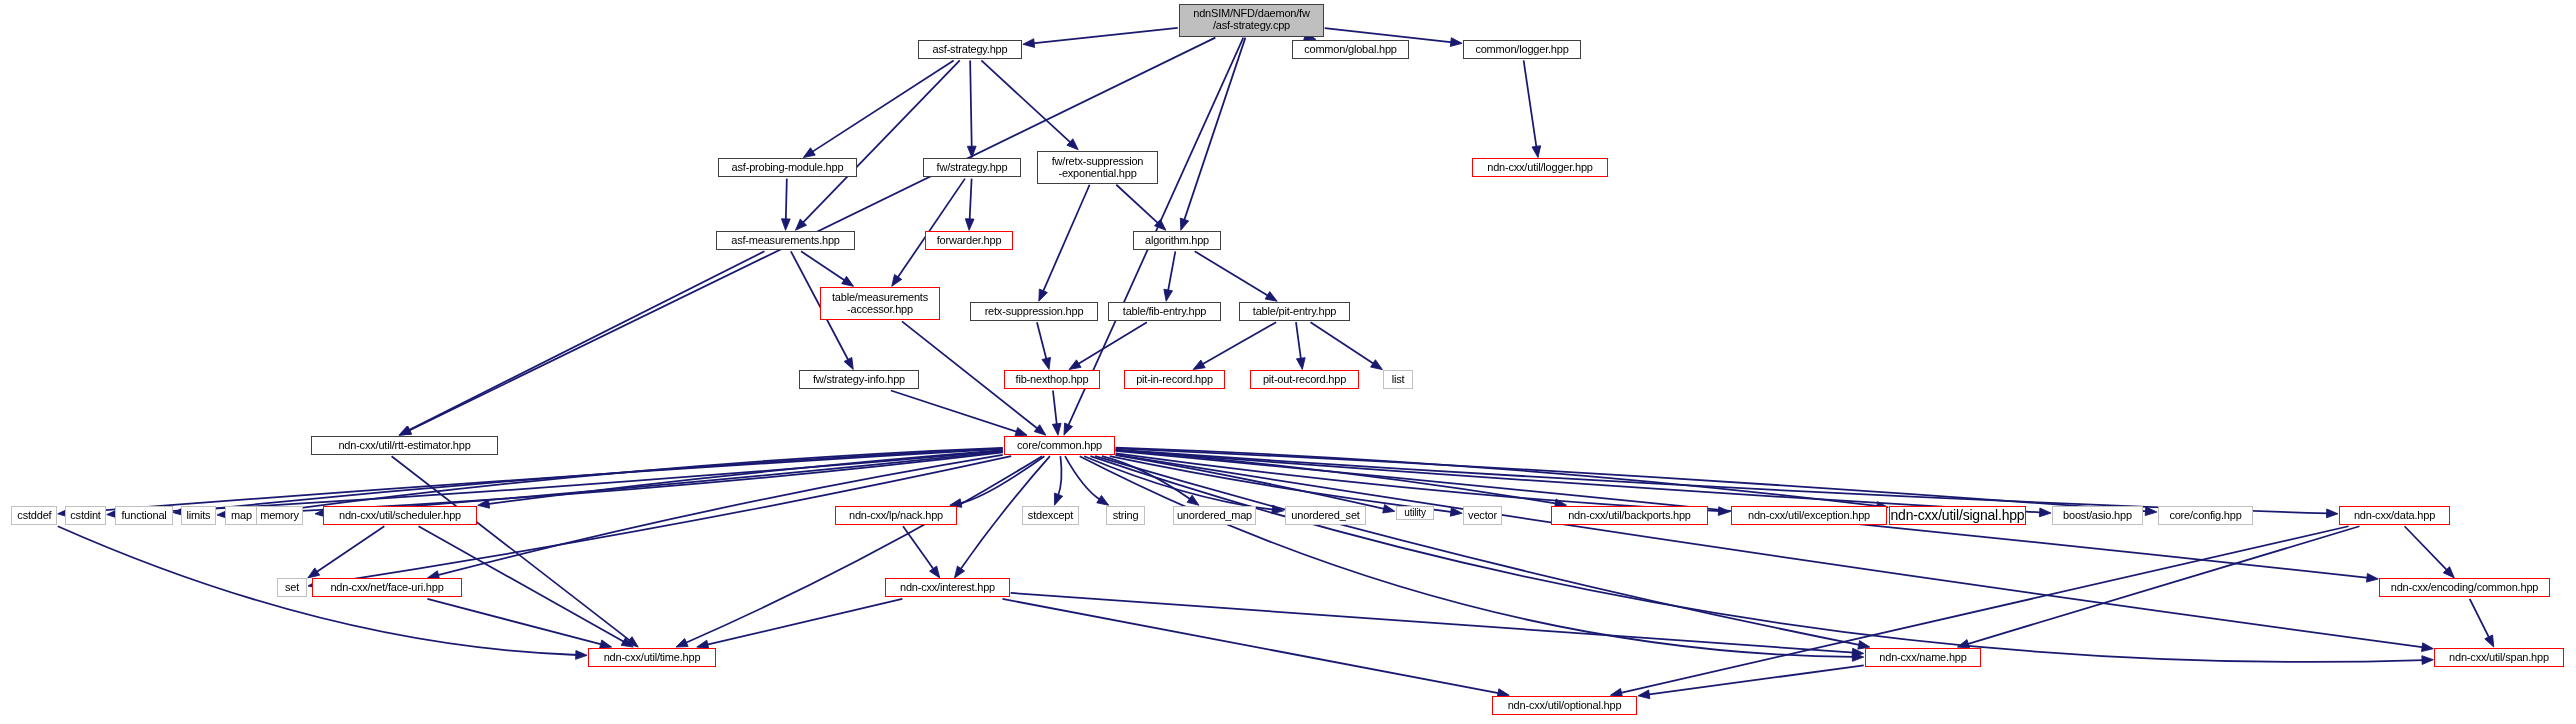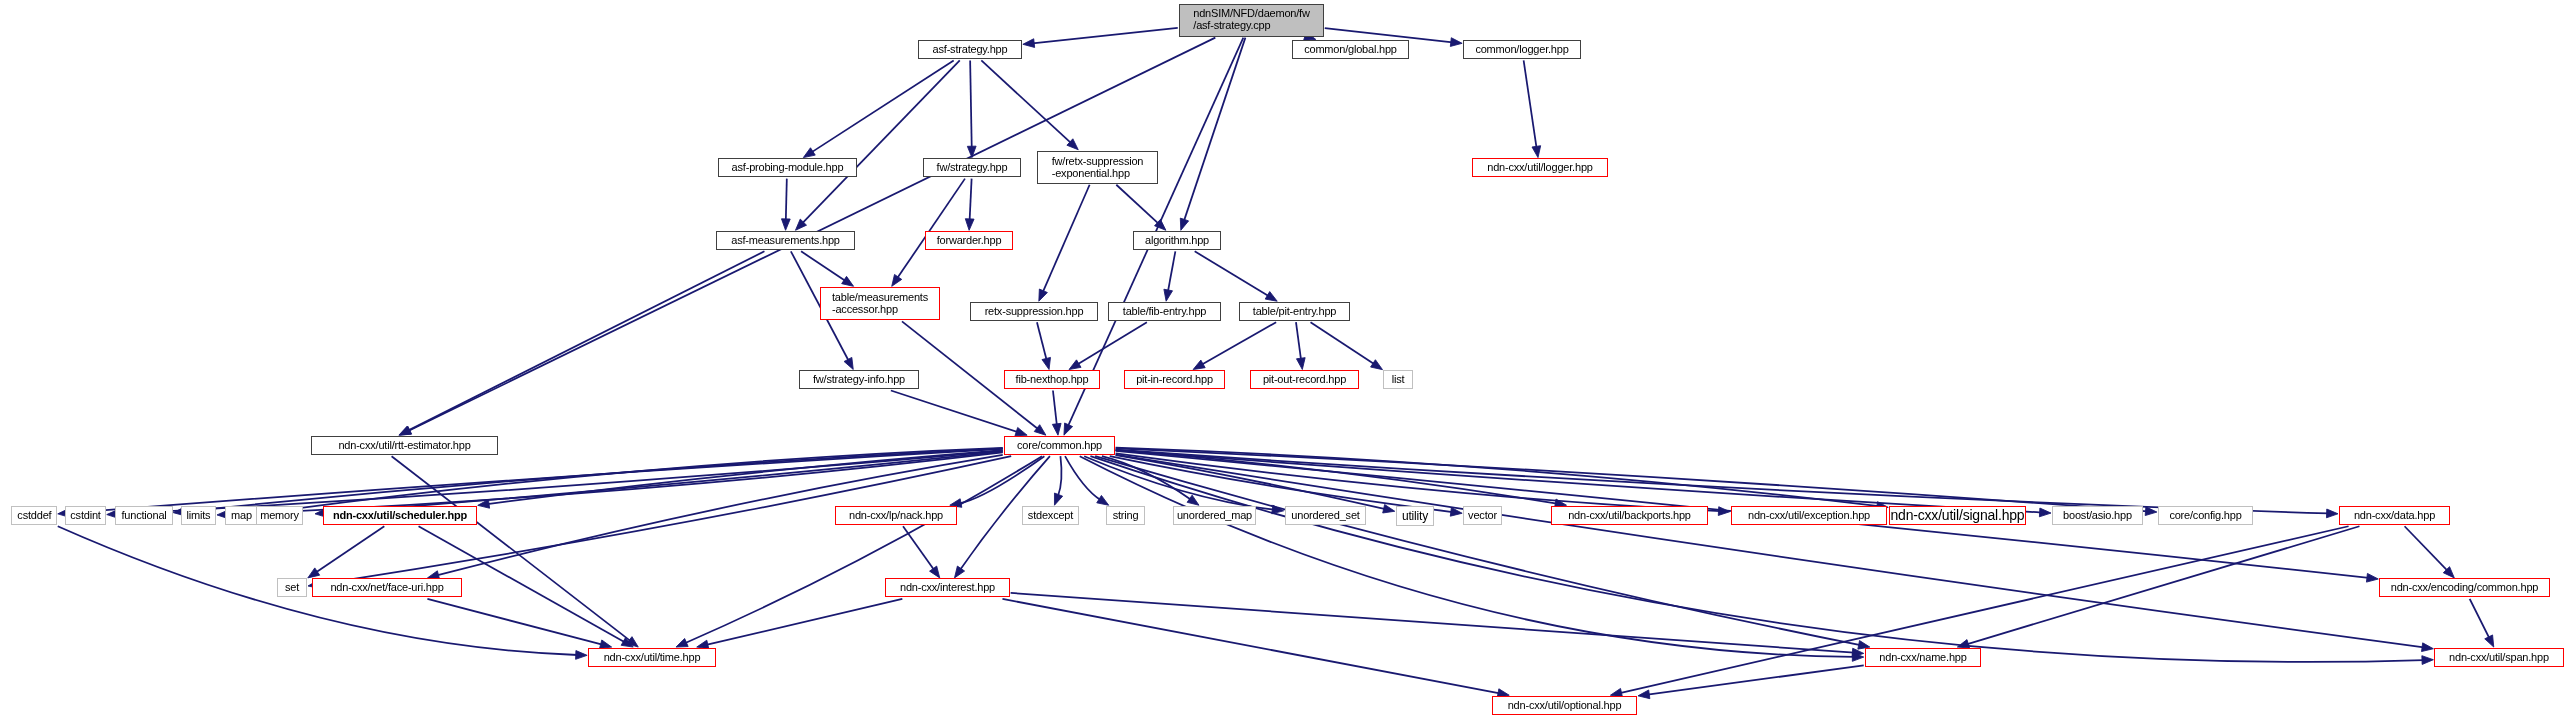--- a/index.html
+++ b/index.html
@@ -23,20 +23,21 @@
     top: 0;
     width: 2576px;
     height: 725px;
   }
   .node {
     position: absolute;
     box-sizing: border-box;
     display: flex;
     align-items: center;
     justify-content: center;
+    text-align: center;
     background: #ffffff;
     line-height: 1.08;
     white-space: pre;
     letter-spacing: -0.2px;
     color: #000000;
     z-index: 5;
   }
   .node.black  { border: 1.8px solid #404040; }
   .node.red    { border: 1.8px solid #ff0000; }
   .node.gray   { border: 1.8px solid #c0c0c0; }
@@ -227,27 +228,27 @@
       <div class="node red" style="left: 1250px; top: 370px; width: 109px; height: 19px; font-size: 11px;">pit-out-record.hpp</div>
       <div class="node gray" style="left: 1383px; top: 370px; width: 30px; height: 19px; font-size: 11px;">list</div>
       <div class="node black" style="left: 284px; top: 436px; width: 187px; height: 19px; font-size: 11px; margin-left: 27px;">ndn-cxx/util/rtt-estimator.hpp</div>
       <div class="node red" style="left: 1004px; top: 436px; width: 111px; height: 19px; font-size: 11px;">core/common.hpp</div>
       <div class="node gray" style="left: 11.4px; top: 506px; width: 46px; height: 19px; font-size: 11px;">cstddef</div>
       <div class="node gray" style="left: 65px; top: 506px; width: 41px; height: 19px; font-size: 11px;">cstdint</div>
       <div class="node gray" style="left: 115px; top: 506px; width: 58px; height: 19px; font-size: 11px;">functional</div>
       <div class="node gray" style="left: 181px; top: 506px; width: 35px; height: 19px; font-size: 11px;">limits</div>
       <div class="node gray" style="left: 225px; top: 506px; width: 33px; height: 19px; font-size: 11px;">map</div>
       <div class="node gray" style="left: 256px; top: 506px; width: 47px; height: 19px; font-size: 11px;">memory</div>
-      <div class="node red" style="left: 323px; top: 506px; width: 154px; height: 19px; font-size: 11px; font-weight: bold;">ndn-cxx/util/scheduler.hpp</div>
+      <div class="node red" style="left: 323px; top: 506px; width: 154px; height: 19px; font-size: 11px;">ndn-cxx/util/scheduler.hpp</div>
       <div class="node red" style="left: 835px; top: 506px; width: 122px; height: 19px; font-size: 11px;">ndn-cxx/lp/nack.hpp</div>
       <div class="node gray" style="left: 1022px; top: 506px; width: 57px; height: 19px; font-size: 11px;">stdexcept</div>
       <div class="node gray" style="left: 1106px; top: 506px; width: 39px; height: 19px; font-size: 11px;">string</div>
       <div class="node gray" style="left: 1173px; top: 506px; width: 83px; height: 19px; font-size: 11px;">unordered_map</div>
       <div class="node gray" style="left: 1285px; top: 506px; width: 81px; height: 19px; font-size: 11px;">unordered_set</div>
-      <div class="node gray" style="left: 1396px; top: 506px; width: 38px; height: 20px; font-size: 12px;">utility</div>
+      <div class="node gray" style="left: 1396px; top: 506px; width: 38px; height: 14px; font-size: 10px;">utility</div>
       <div class="node gray" style="left: 1463px; top: 506px; width: 39px; height: 19px; font-size: 11px;">vector</div>
       <div class="node red" style="left: 1551px; top: 506px; width: 157px; height: 19px; font-size: 11px;">ndn-cxx/util/backports.hpp</div>
       <div class="node red" style="left: 1731px; top: 506px; width: 156px; height: 19px; font-size: 11px;">ndn-cxx/util/exception.hpp</div>
       <div class="node red" style="left: 1889px; top: 506px; width: 137px; height: 19px; font-size: 14px;">ndn-cxx/util/signal.hpp</div>
       <div class="node gray" style="left: 2052px; top: 506px; width: 91px; height: 19px; font-size: 11px;">boost/asio.hpp</div>
       <div class="node gray" style="left: 2158px; top: 506px; width: 95px; height: 19px; font-size: 11px;">core/config.hpp</div>
       <div class="node red" style="left: 2339px; top: 506px; width: 111px; height: 19px; font-size: 11px;">ndn-cxx/data.hpp</div>
       <div class="node gray" style="left: 277px; top: 578px; width: 30px; height: 19px; font-size: 11px;">set</div>
       <div class="node red" style="left: 312px; top: 578px; width: 150px; height: 19px; font-size: 11px;">ndn-cxx/net/face-uri.hpp</div>
       <div class="node red" style="left: 885px; top: 578px; width: 125px; height: 19px; font-size: 11px;">ndn-cxx/interest.hpp</div>

